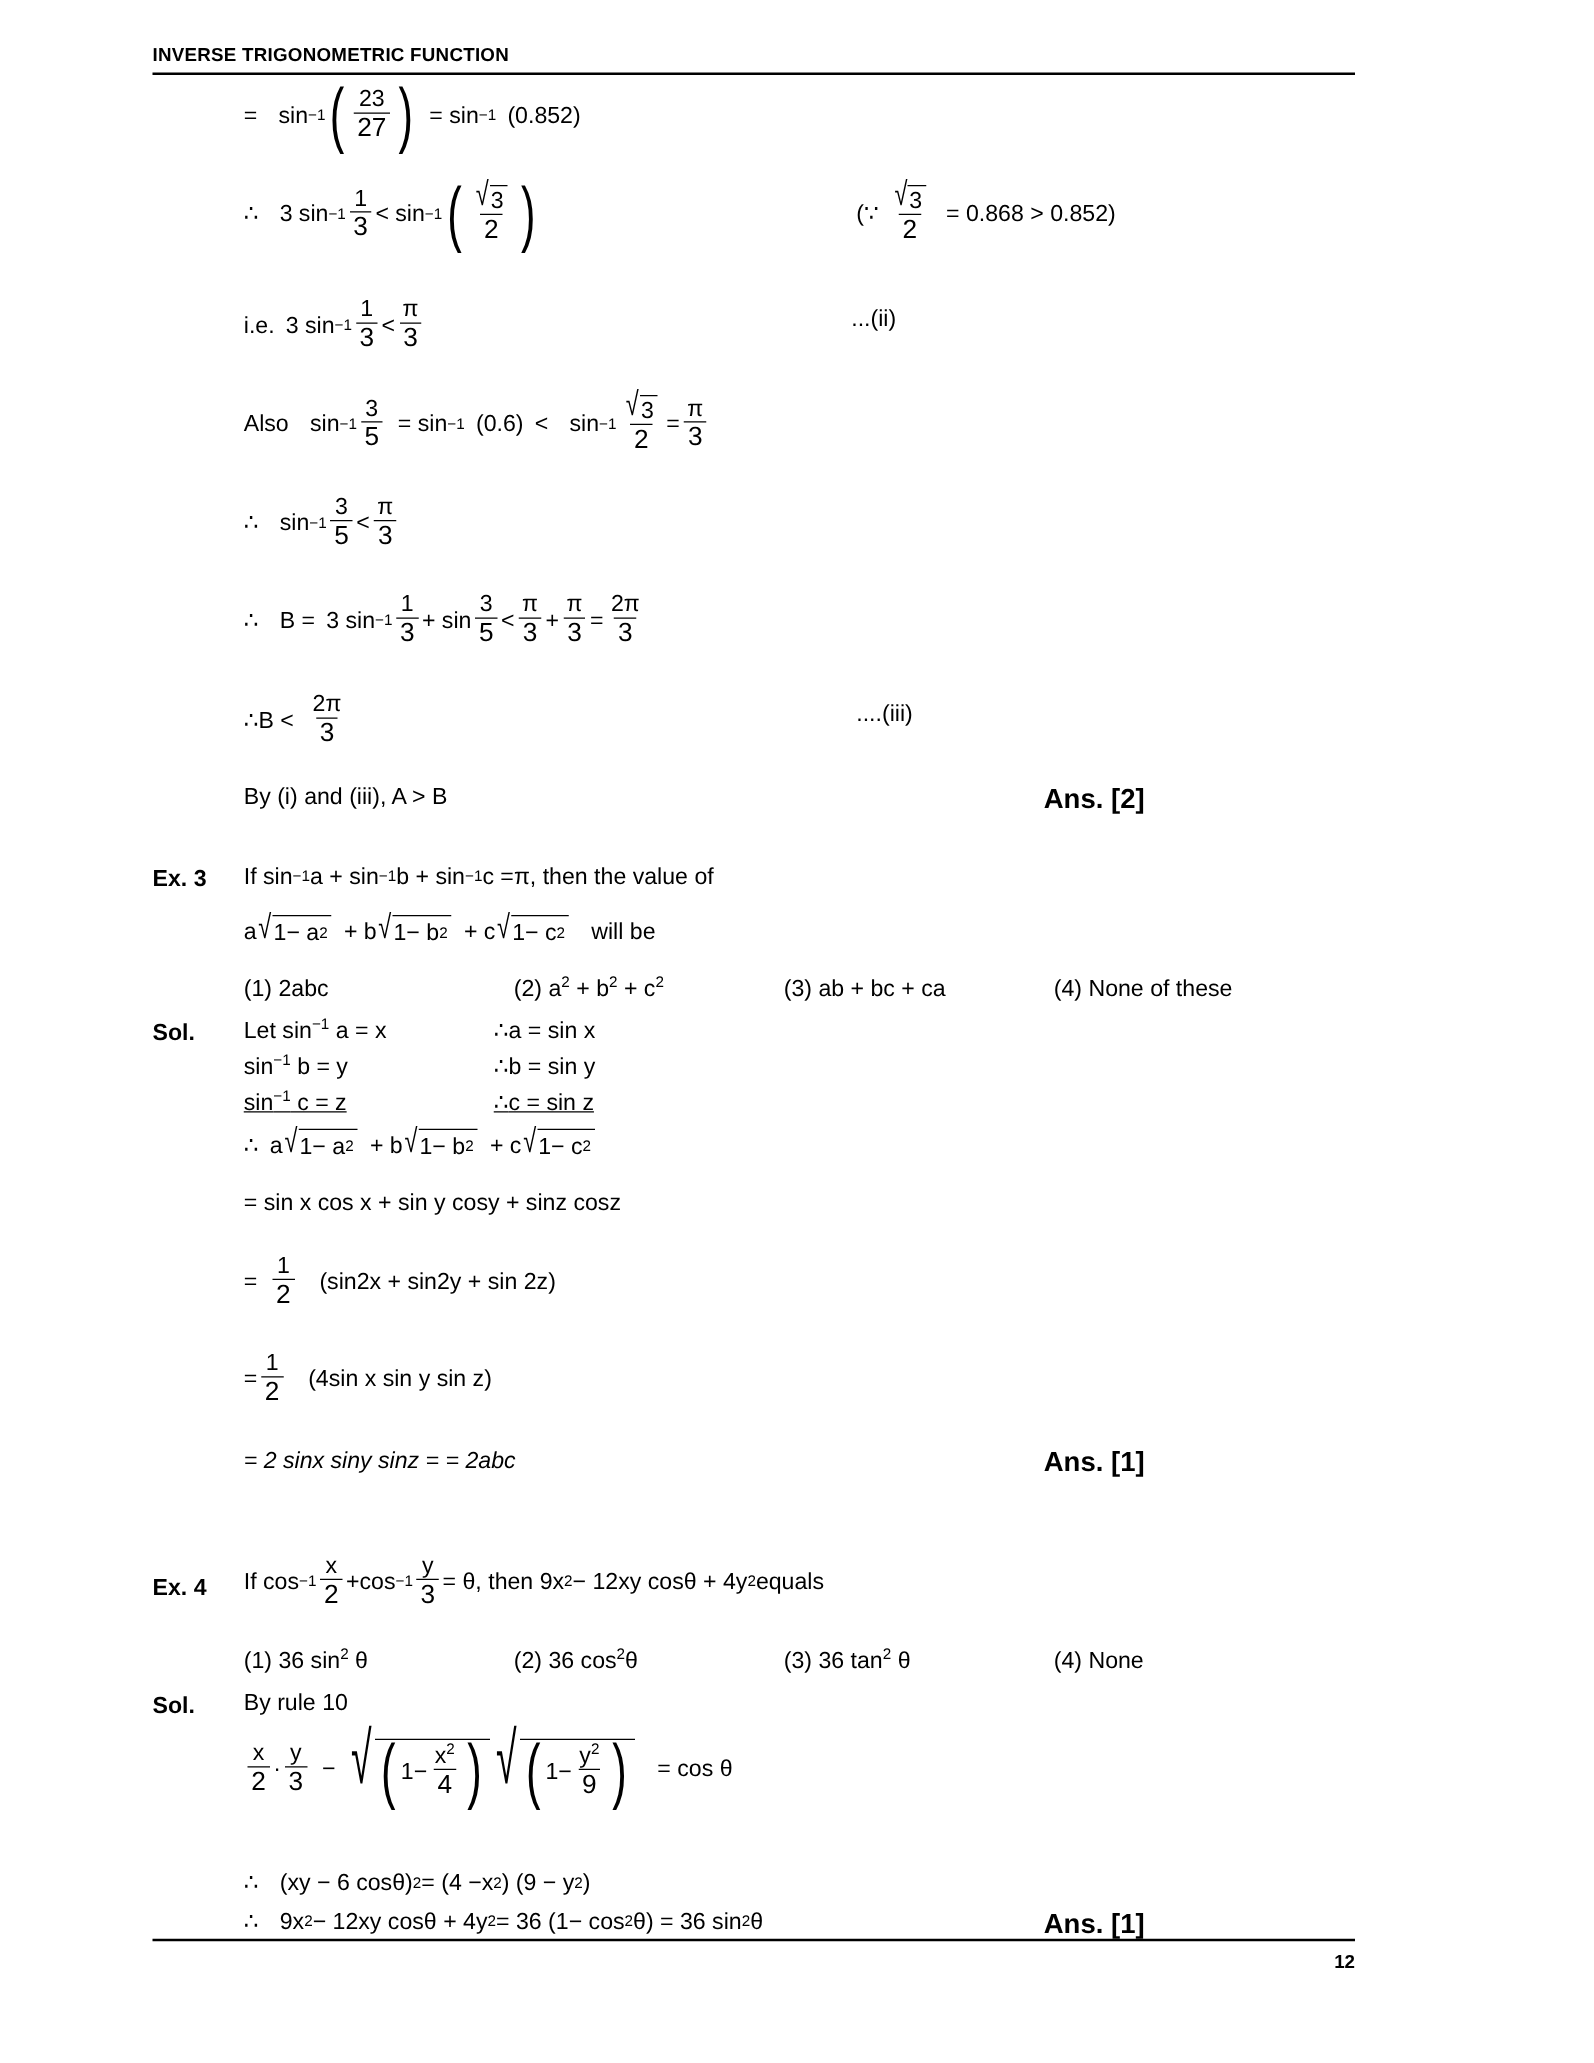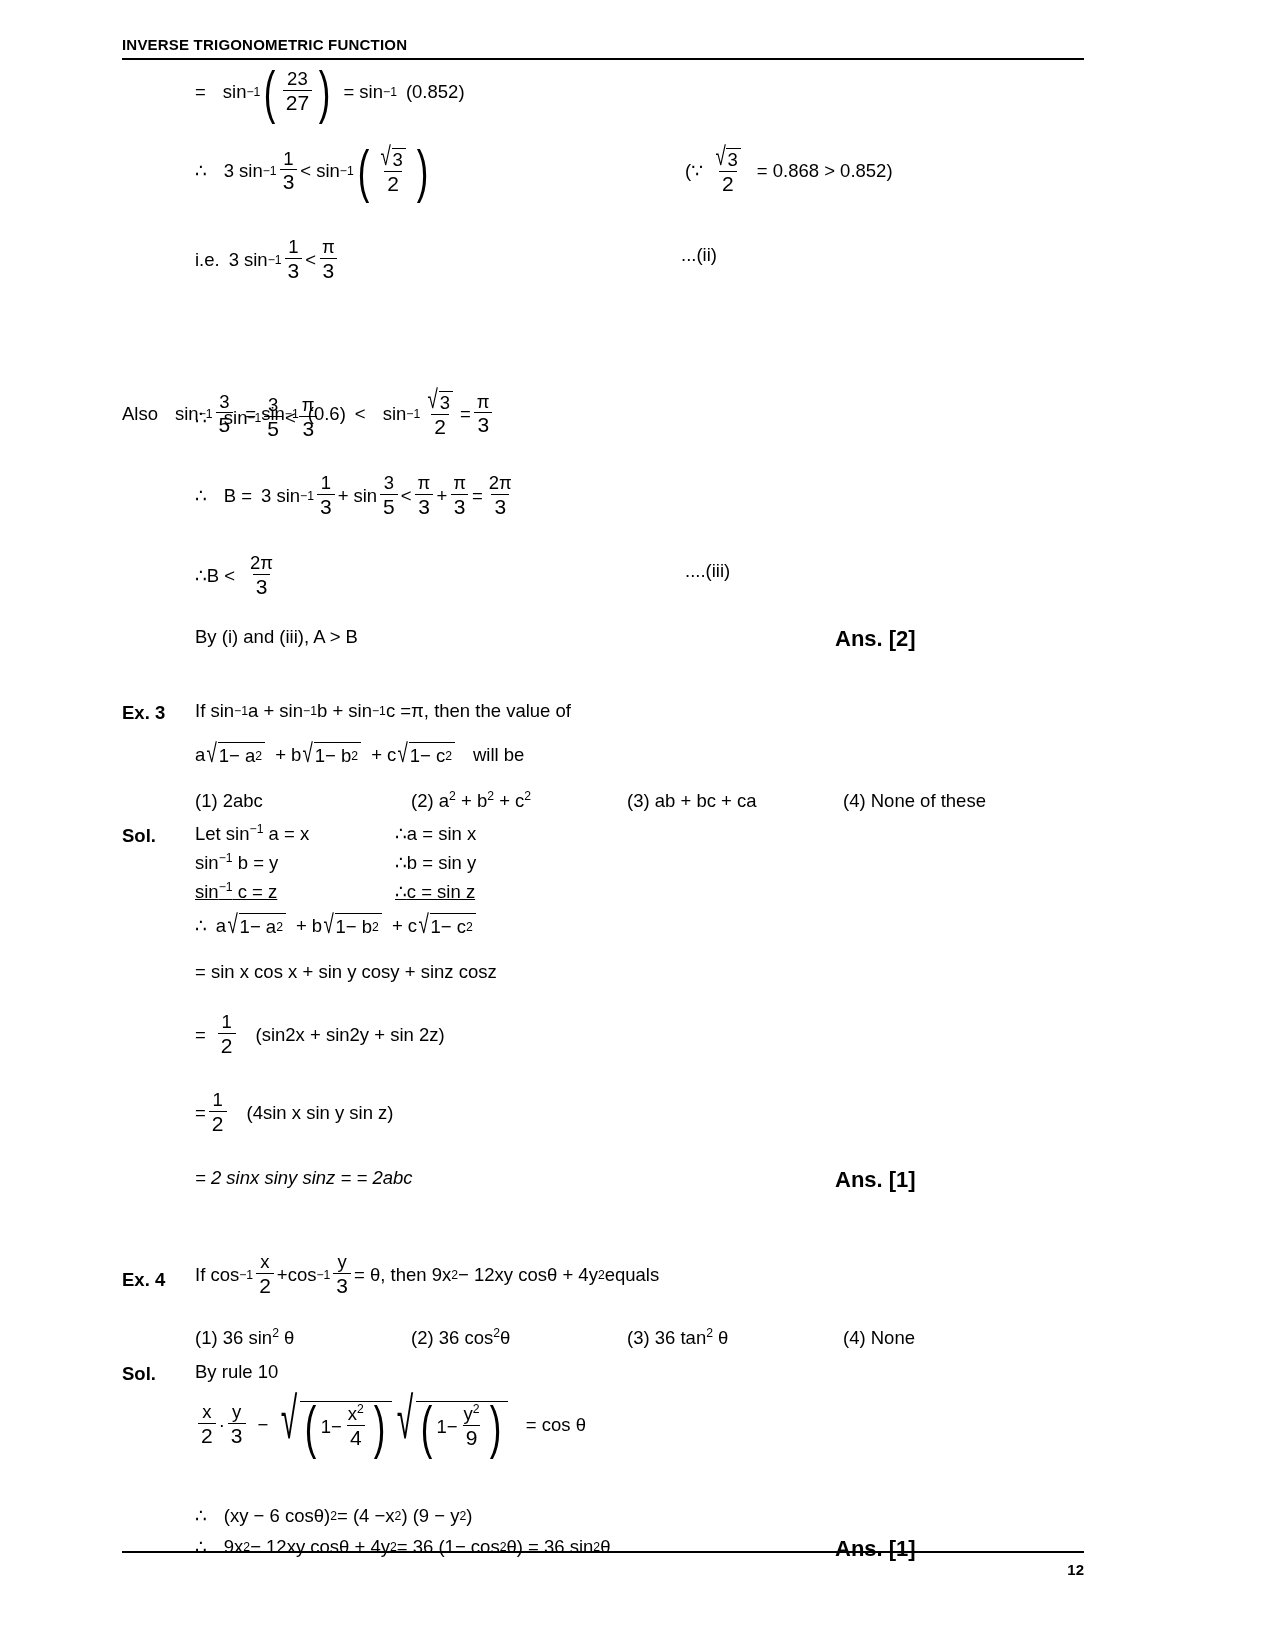--- a/index.html
+++ b/index.html
@@ -289,21 +289,21 @@
         </span>
         <span class="m">&lt;</span>
         <span class="frac">
           <span class="num">π</span>
           <span class="den">3</span>
         </span>
       </div>
       <div class="rightcol" style="margin-left:56px;padding-top:6px;">...(ii)</div>
     </div>
 
-    <div class="row" style="height:80px;flex-direction:column;">
+    <div class="row" style="height:80px;">
       <div class="lbl"></div>
       <div class="body">
         <span class="m">Also</span>
         <span class="sp8"></span>
         <span class="m">sin</span>
           <span class="sup">−1</span>
         <span class="frac">
           <span class="num">3</span>
           <span class="den">5</span>
         </span>
@@ -408,21 +408,21 @@
     </div>
 
     <div class="row" style="height:52px;">
       <div class="lbl"></div>
       <div class="body" style="width:640px;flex:0 0 640px;">
         <span class="m">By (i) and (iii), A &gt; B</span>
       </div>
       <div class="rightcol ans">Ans. [2]</div>
     </div>
 
-    <div class="row" style="height:42px;margin-top:22px;">
+    <div class="row" style="height:42px;margin-top:12px;">
       <div class="lbl">Ex. 3</div>
       <div class="body">
         <span class="m">If sin</span>
           <span class="sup">−1</span>
           <span class="m"> a + sin</span>
           <span class="sup">−1</span>
           <span class="m">b + sin</span>
           <span class="sup">−1</span>
           <span class="m">c = </span>
           <span class="m">π, then the value of</span>

